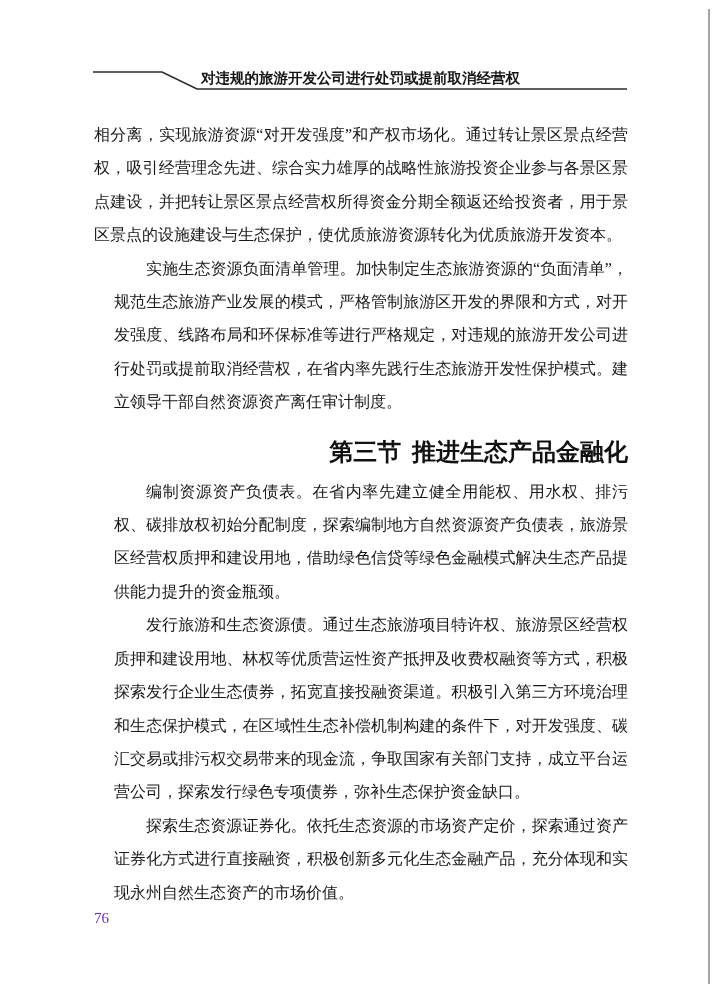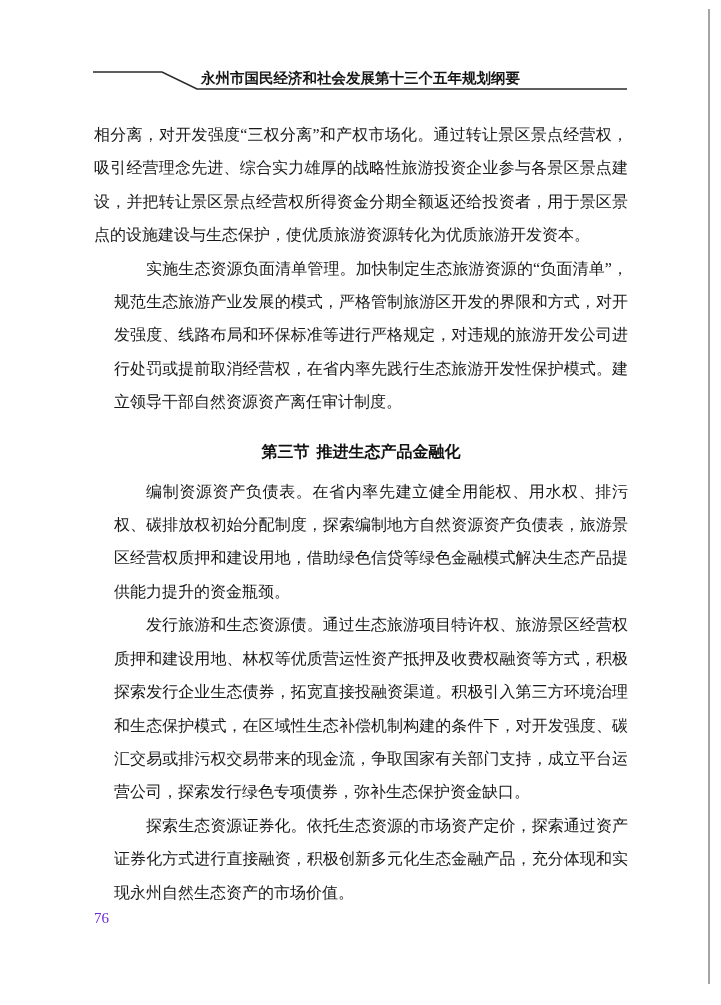--- a/index.html
+++ b/index.html
@@ -51,23 +51,23 @@
     margin: 0;
     padding: 0;
   }
   .body-text p.indent {
     text-indent: 2em;
     margin-left: 20px;
   }
   .section-heading {
     margin: 12px 0 2px 0;
     line-height: 42px;
-    font-size: 16px;
+    font-size: 24px;
     font-weight: bold;
-    text-align: center;
+    text-align: right;
     text-indent: 0;
     color: #111111;
   }
   .section-heading .sec-no {
     margin-right: 0.45em;
   }
   
   .page-number {
     position: absolute;
     left: 94px;
@@ -87,25 +87,25 @@
 </style>
 </head>
 <body>
 
 <div class="page">
 
   <svg class="header-rule" viewBox="0 0 721 40" xmlns="http://www.w3.org/2000/svg" aria-hidden="true">
     <polyline points="93,17 162,17 197,34 627,34" fill="none" stroke="#2b2b2b" stroke-width="1.6"></polyline>
   </svg>
 
-  <div class="header-title">永州市国民经济和社会发展第十三个五年规划纲要</div>
+  <div class="header-title">对违规的旅游开发公司进行处罚或提前取消经营权</div>
 
   <div class="body-text">
 
-    <p>相分离，对开发强度“三权分离”和产权市场化。通过转让景区景点经营权，吸引经营理念先进、综合实力雄厚的战略性旅游投资企业参与各景区景点建设，并把转让景区景点经营权所得资金分期全额返还给投资者，用于景区景点的设施建设与生态保护，使优质旅游资源转化为优质旅游开发资本。</p>
+    <p>相分离，实现旅游资源“对开发强度”和产权市场化。通过转让景区景点经营权，吸引经营理念先进、综合实力雄厚的战略性旅游投资企业参与各景区景点建设，并把转让景区景点经营权所得资金分期全额返还给投资者，用于景区景点的设施建设与生态保护，使优质旅游资源转化为优质旅游开发资本。</p>
 
     <p class="indent">实施生态资源负面清单管理。加快制定生态旅游资源的“负面清单”，规范生态旅游产业发展的模式，严格管制旅游区开发的界限和方式，对开发强度、线路布局和环保标准等进行严格规定，对违规的旅游开发公司进行处罚或提前取消经营权，在省内率先践行生态旅游开发性保护模式。建立领导干部自然资源资产离任审计制度。</p>
 
     <h2 class="section-heading">
       <span class="sec-no">第三节</span><span>推进生态产品金融化</span>
     </h2>
 
     <p class="indent">编制资源资产负债表。在省内率先建立健全用能权、用水权、排污权、碳排放权初始分配制度，探索编制地方自然资源资产负债表，旅游景区经营权质押和建设用地，借助绿色信贷等绿色金融模式解决生态产品提供能力提升的资金瓶颈。</p>
 
     <p class="indent">发行旅游和生态资源债。通过生态旅游项目特许权、旅游景区经营权质押和建设用地、林权等优质营运性资产抵押及收费权融资等方式，积极探索发行企业生态债券，拓宽直接投融资渠道。积极引入第三方环境治理和生态保护模式，在区域性生态补偿机制构建的条件下，对开发强度、碳汇交易或排污权交易带来的现金流，争取国家有关部门支持，成立平台运营公司，探索发行绿色专项债券，弥补生态保护资金缺口。</p>

